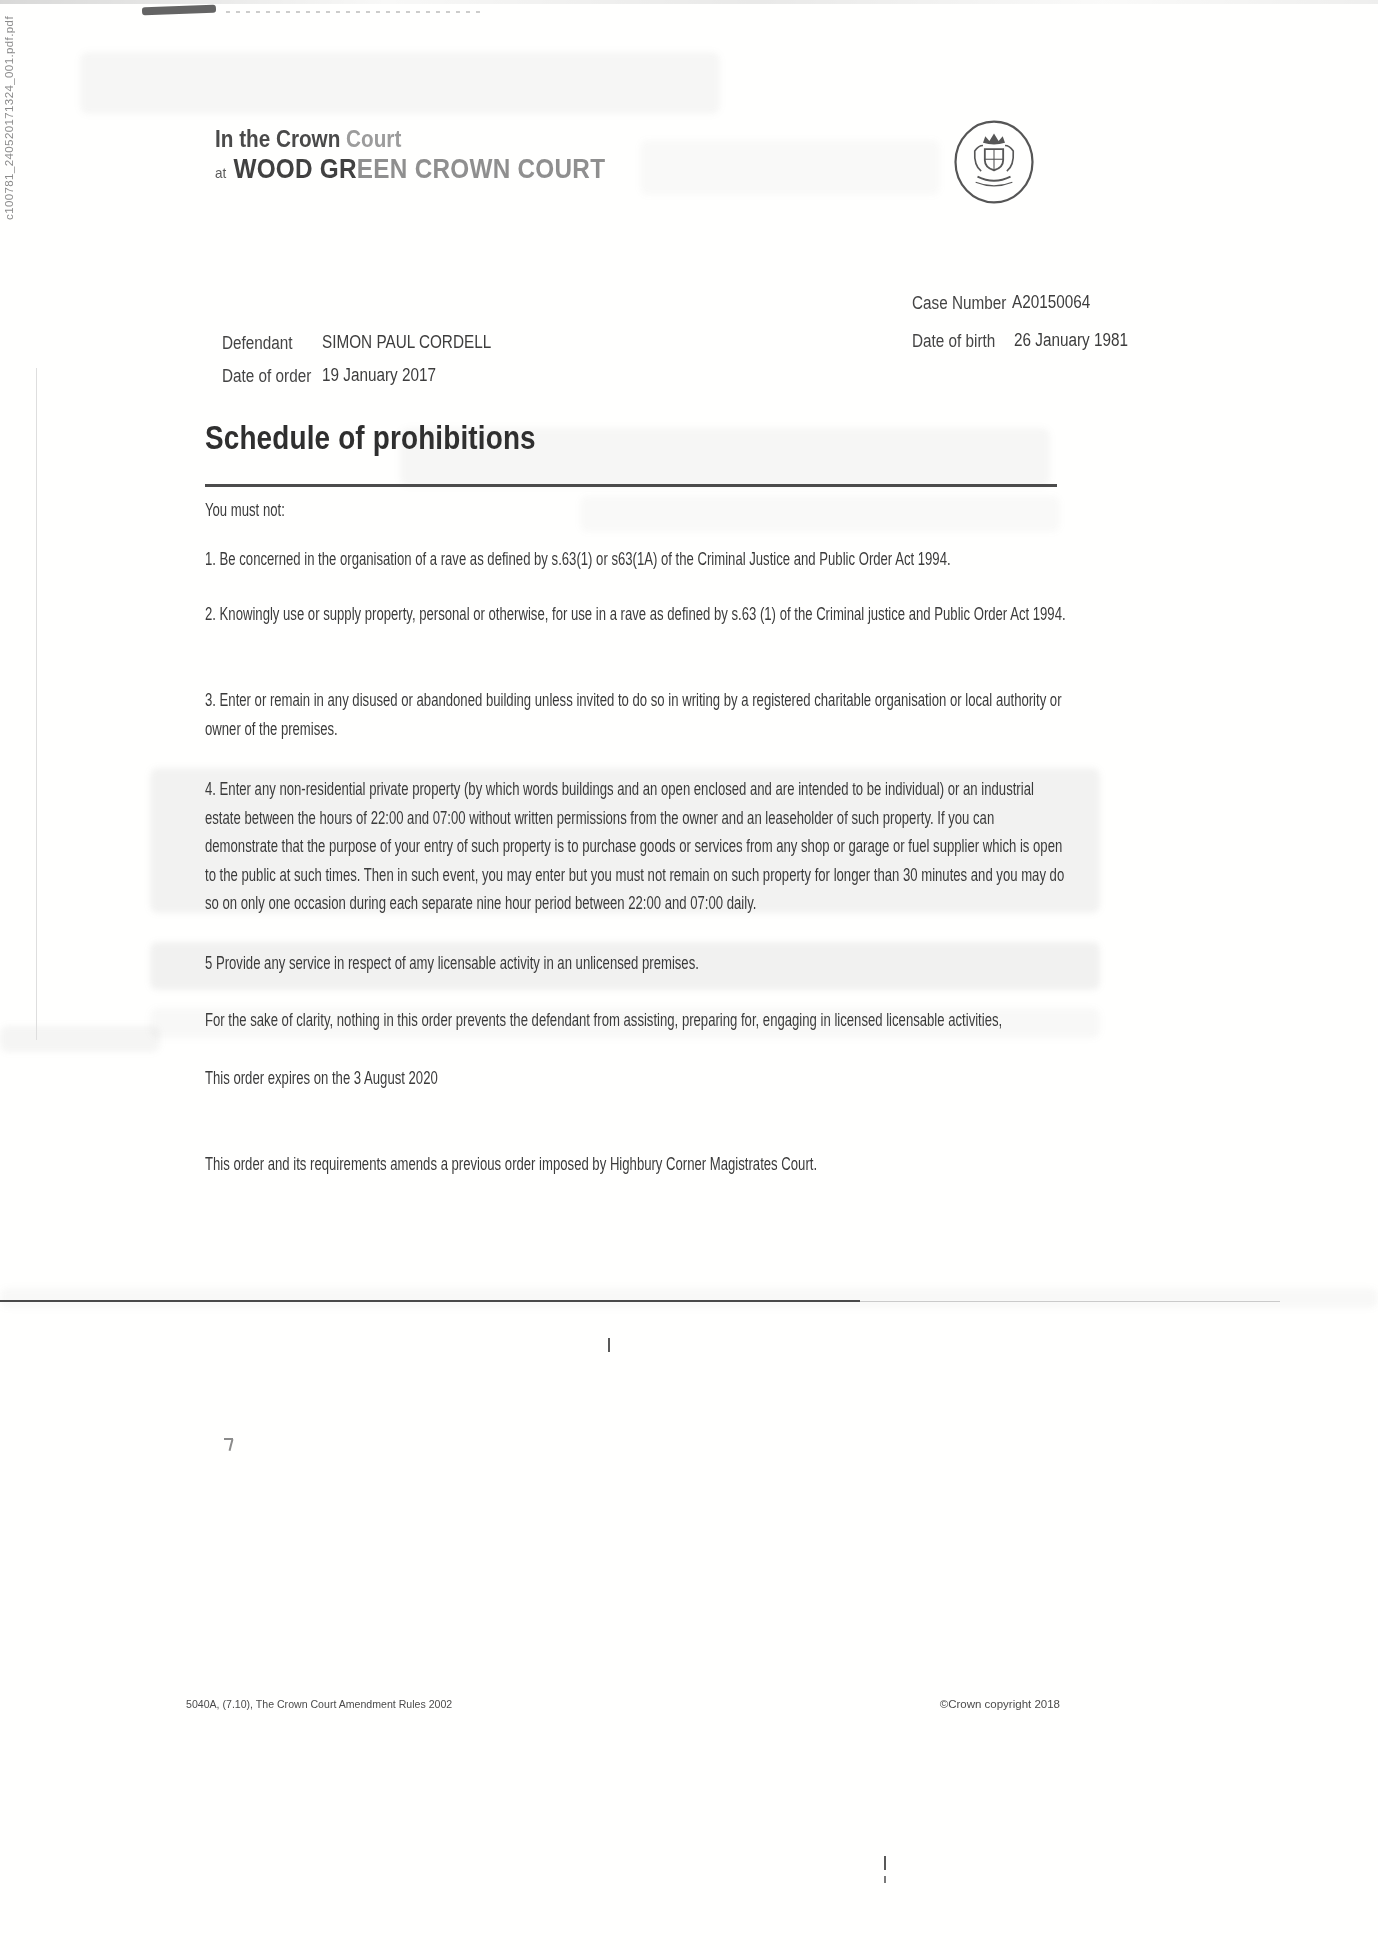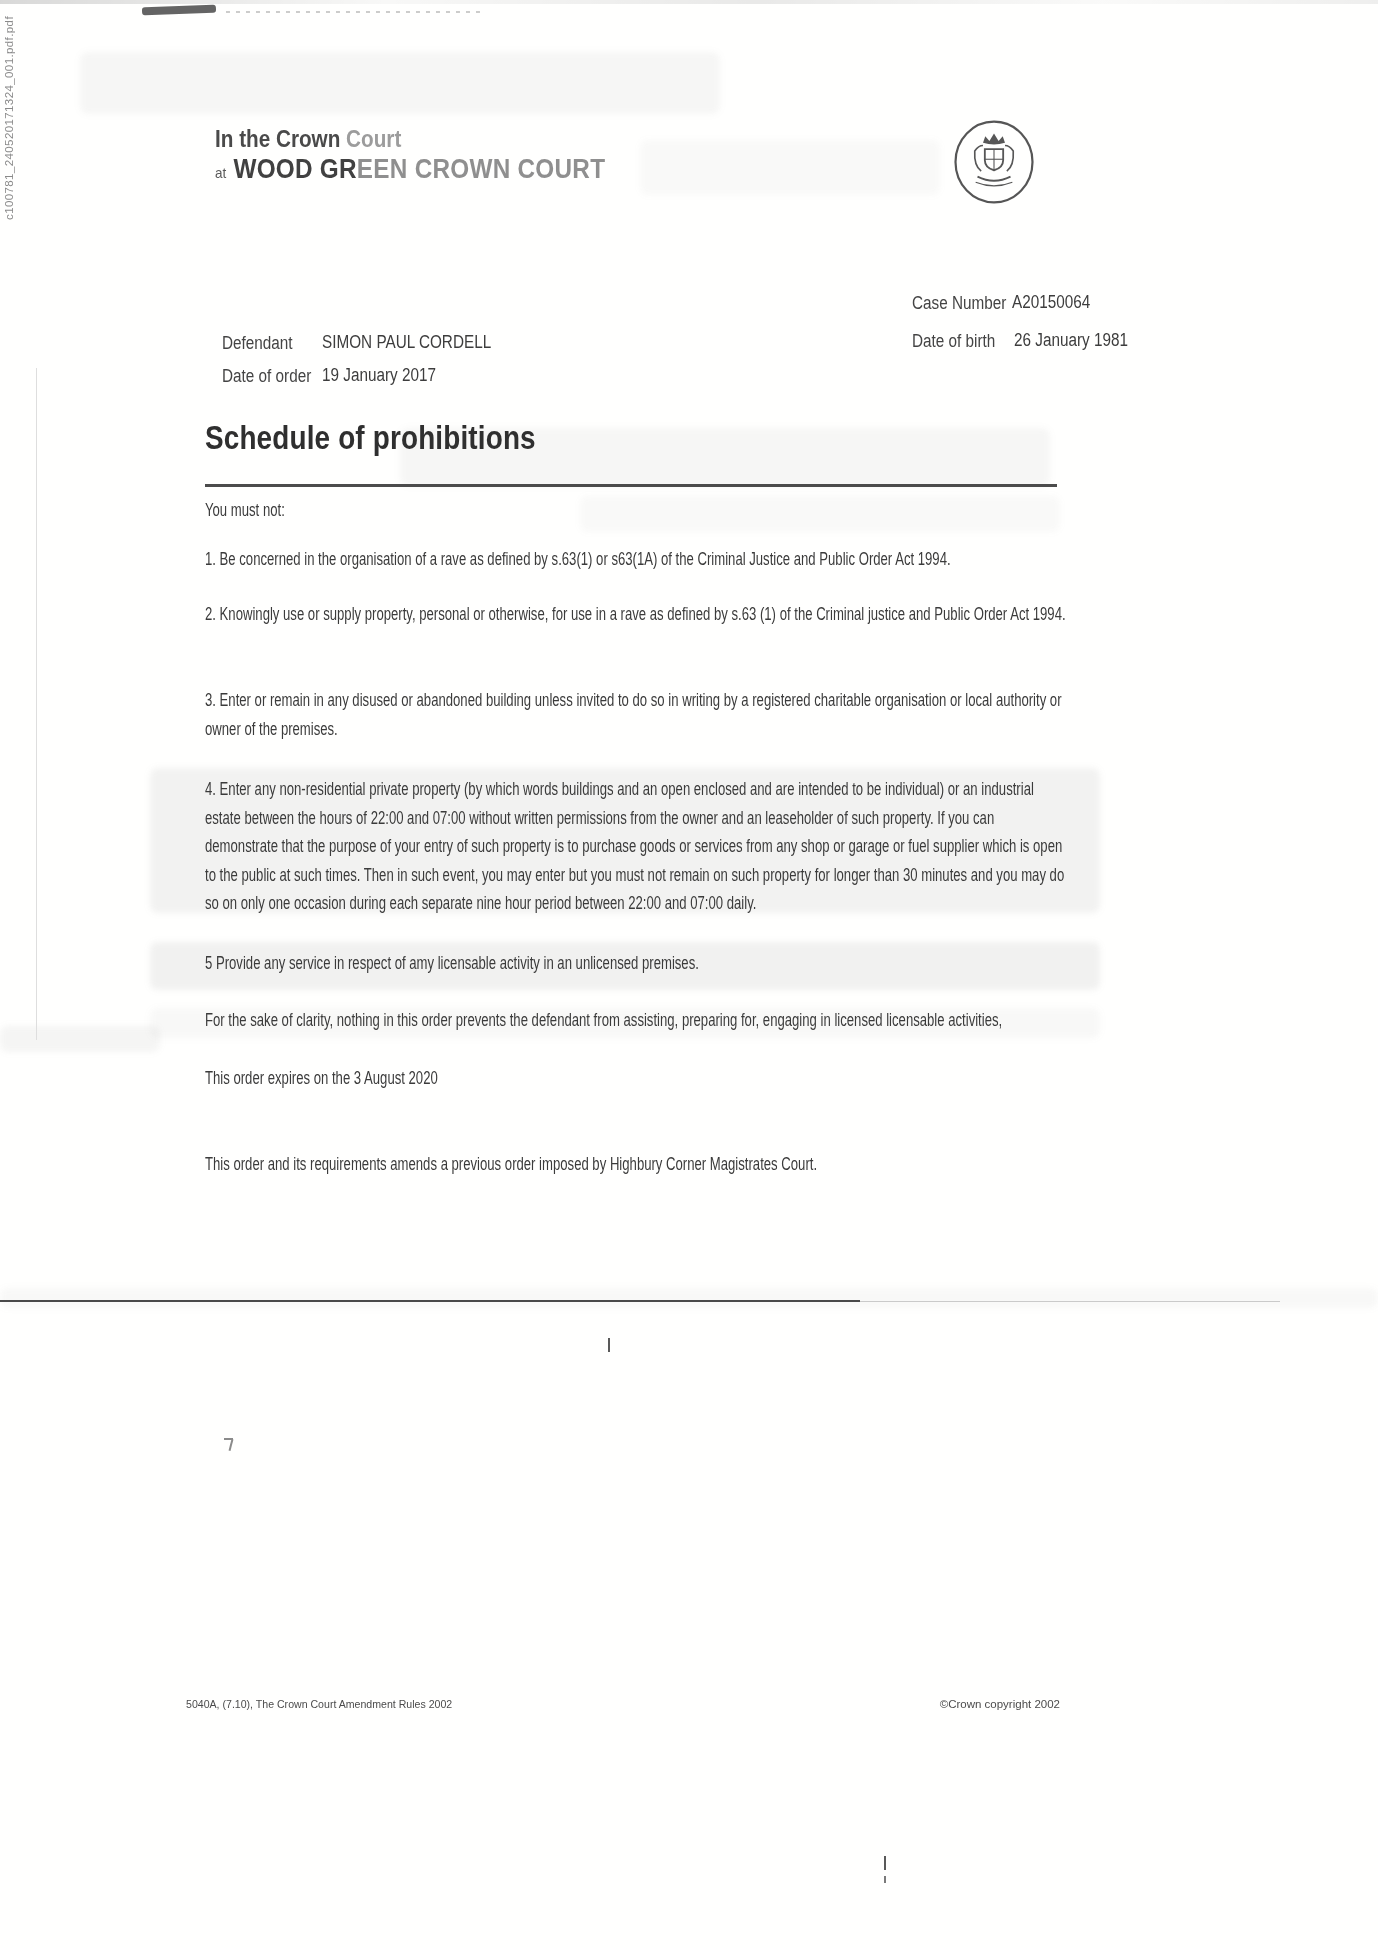--- a/index.html
+++ b/index.html
@@ -137,14 +137,14 @@
 
   <div class="sep-line-dark"></div>
   <div class="sep-line-light"></div>
   <div class="tick tick1"></div>
   <div class="tick tick2"></div>
   <div class="tick tick2b"></div>
   <div class="mark7a"></div>
   <div class="mark7b"></div>
 
   <div class="footer-left">5040A, (7.10), The Crown Court Amendment Rules 2002</div>
-  <div class="footer-right">©Crown copyright 2002</div>
+  <div class="footer-right">©Crown copyright 2018</div>
 </div>
 
 </body></html>

